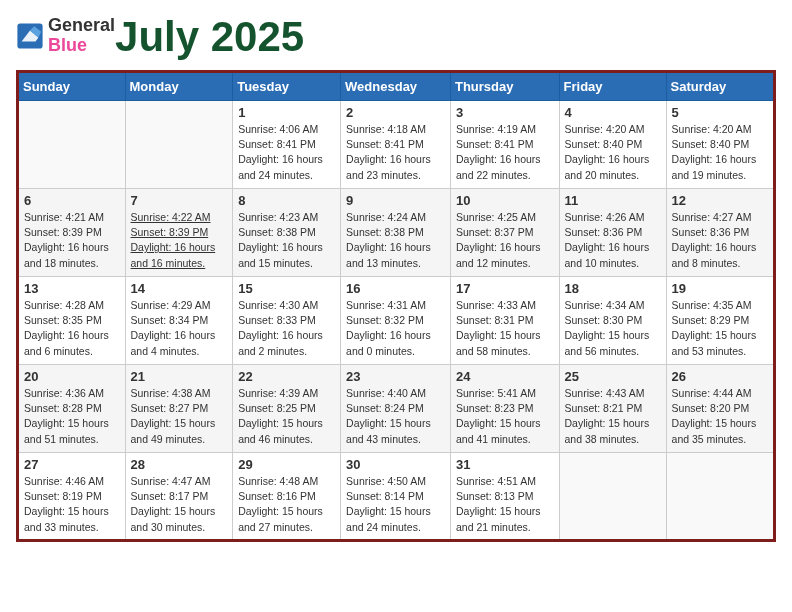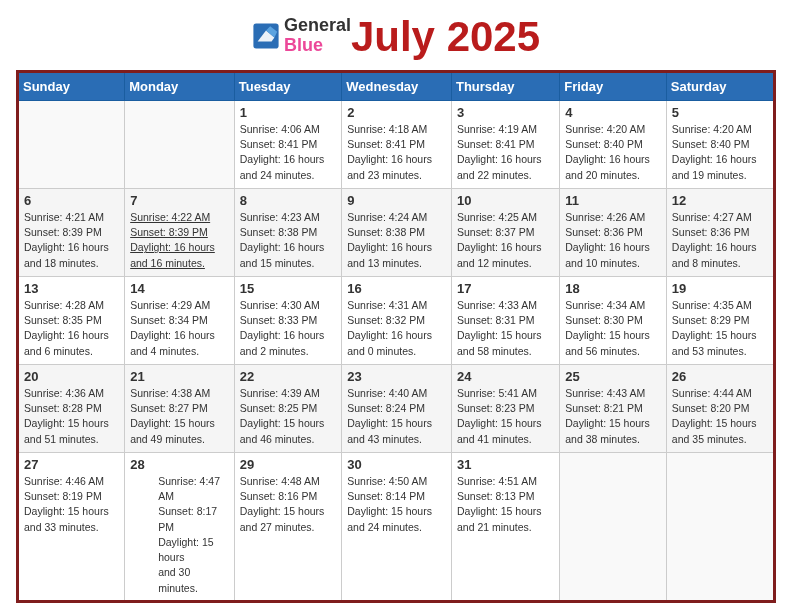--- a/index.html
+++ b/index.html
@@ -5,21 +5,21 @@
     * { box-sizing: border-box; margin: 0; padding: 0; }
     body {
       font-family: Arial, sans-serif;
       background: #fff;
       width: 792px;
       min-height: 612px;
       padding: 16px;
     }
     .header {
       display: flex;
-      justify-content: center;
+      justify-content: flex-start;
       align-items: flex-start;
       margin-bottom: 12px;
     }
     .logo {
       display: flex;
       align-items: center;
     }
     .logo-text {
       display: flex;
       flex-direction: column;
@@ -39,21 +39,21 @@
       width: 28px;
       height: 28px;
       margin-right: 4px;
     }
     .title-block {
       text-align: right;
     }
     .month-title {
       font-size: 42px;
       font-weight: bold;
-      color: #b91c1c;
+      color: #14532d;
       line-height: 1;
     }
     .location {
       font-size: 16px;
       color: #555;
       margin-top: 2px;
     }
     .calendar {
       width: 100%;
       border-collapse: collapse;
@@ -327,21 +327,21 @@
       <tr>
         <td>
           <span class="day-number">27</span>
           <div class="day-info" style="white-space: pre-line;">Sunrise: 4:46 AM
 Sunset: 8:19 PM
 Daylight: 15 hours
 and 33 minutes.</div>
         </td>
         <td>
           <span class="day-number">28</span>
-          <div class="day-info" style="white-space: pre-line; margin-left: 28px;">Sunrise: 4:47 AM
+          <div class="day-info" style="white-space: pre-line;">Sunrise: 4:47 AM
 Sunset: 8:17 PM
 Daylight: 15 hours
 and 30 minutes.</div>
         </td>
         <td>
           <span class="day-number">29</span>
           <div class="day-info" style="white-space: pre-line;">Sunrise: 4:48 AM
 Sunset: 8:16 PM
 Daylight: 15 hours
 and 27 minutes.</div>

